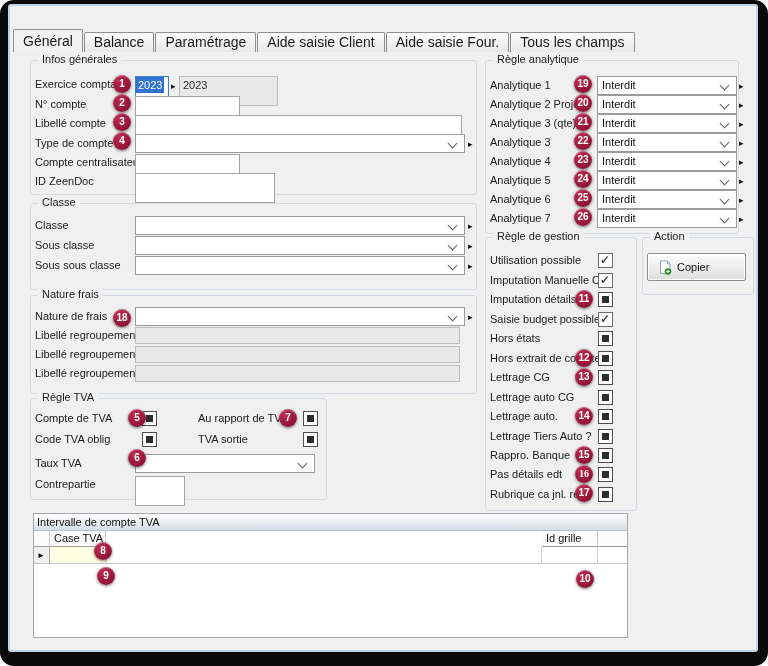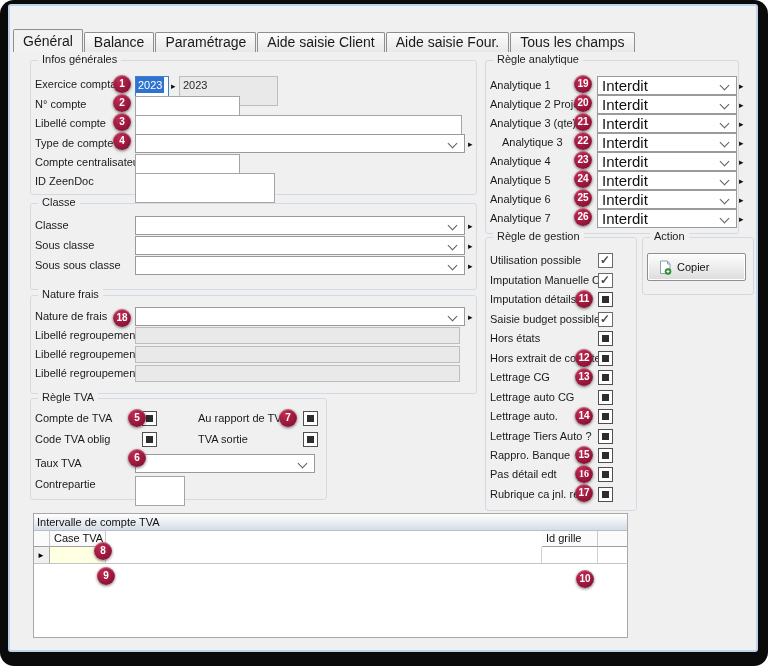--- a/index.html
+++ b/index.html
@@ -25,21 +25,21 @@
   .grp-title{position:absolute;top:-8px;left:7px;background:#f0f0f0;padding:0 4px;
              font-size:11px;color:#1c1c1c;white-space:nowrap;}
   .lbl{position:absolute;font-size:11px;color:#1a1a1a;white-space:nowrap;}
   .txt{position:absolute;height:30px;background:#fff;border:1px solid #a5a5a5;box-sizing:border-box;
        font-size:11px;line-height:16px;padding:0 3px;color:#111;}
   .txt.dis{background:#e9e9e9;border-color:#bdbdbd;color:#2a2a2a;}
   .txt.sel{border:1px solid #3f81c9;padding:0;}
   .sel-inner{display:inline-block;height:16px;line-height:16px;background:#2f73d2;color:#fff;
              padding:0 2px;margin:0;font-size:11px;}
   .combo{position:absolute;height:19px;background:#fff;border:1px solid #9a9a9a;box-sizing:border-box;
-         font-size:15px;line-height:17px;padding:0 18px 0 4px;color:#111;}
+         font-size:11px;line-height:17px;padding:0 18px 0 4px;color:#111;}
   .combo::after{content:"";position:absolute;right:8px;top:5px;width:6px;height:6px;
          border-right:1.6px solid #5f5f5f;border-bottom:1.6px solid #5f5f5f;transform:rotate(45deg);}
   .lookup{position:absolute;width:8px;height:12px;font-size:9px;color:#111;line-height:12px;}
   .lookup::before{content:"▸";}
   .cb{position:absolute;width:13px;height:13px;background:#fff;border:1px solid #6b6b6b;box-sizing:content-box;}
   .cb[data-state="indeterminate"]{border-color:#4f4f4f;}
   .cb[data-state="indeterminate"]::before{content:"";position:absolute;left:3px;top:3px;width:7px;height:7px;background:#2d2d2d;}
   .cb[data-state="checked"]::before{content:"✓";position:absolute;left:1px;top:-1px;font-size:12px;color:#4a4a4a;font-weight:bold;}
   
   .badge{position:absolute;width:18px;height:18px;border-radius:50%;z-index:60;
@@ -152,21 +152,21 @@
     </div>
     <span class="lbl" style="left:480px;top:73px;">Analytique 1</span>
     <div class="combo" style="left:587px;top:70px;width:140px;">Interdit</div>
     <span class="lookup" style="left:729px;top:74px;"></span>
     <span class="lbl" style="left:480px;top:92px;">Analytique 2 Projet</span>
     <div class="combo" style="left:587px;top:89px;width:140px;">Interdit</div>
     <span class="lookup" style="left:729px;top:93px;"></span>
     <span class="lbl" style="left:480px;top:111px;">Analytique 3 (qte)</span>
     <div class="combo" style="left:587px;top:108px;width:140px;">Interdit</div>
     <span class="lookup" style="left:729px;top:112px;"></span>
-    <span class="lbl" style="left:492px;top:130px;">Analytique 3</span>
+    <span class="lbl" style="left:480px;top:130px;">Analytique 3</span>
     <div class="combo" style="left:587px;top:127px;width:140px;">Interdit</div>
     <span class="lookup" style="left:729px;top:131px;"></span>
     <span class="lbl" style="left:480px;top:149px;">Analytique 4</span>
     <div class="combo" style="left:587px;top:146px;width:140px;">Interdit</div>
     <span class="lookup" style="left:729px;top:150px;"></span>
     <span class="lbl" style="left:480px;top:168px;">Analytique 5</span>
     <div class="combo" style="left:587px;top:165px;width:140px;">Interdit</div>
     <span class="lookup" style="left:729px;top:169px;"></span>
     <span class="lbl" style="left:480px;top:187px;">Analytique 6</span>
     <div class="combo" style="left:587px;top:184px;width:140px;">Interdit</div>
@@ -193,21 +193,21 @@
     <span class="lbl" style="left:480px;top:365px;">Lettrage CG</span>
     <span class="cb" style="left:588px;top:364px;" data-state="indeterminate"></span>
     <span class="lbl" style="left:480px;top:385px;">Lettrage auto CG</span>
     <span class="cb" style="left:588px;top:384px;" data-state="indeterminate"></span>
     <span class="lbl" style="left:480px;top:404px;">Lettrage auto.</span>
     <span class="cb" style="left:588px;top:403px;" data-state="indeterminate"></span>
     <span class="lbl" style="left:480px;top:424px;">Lettrage Tiers Auto ?</span>
     <span class="cb" style="left:588px;top:423px;" data-state="indeterminate"></span>
     <span class="lbl" style="left:480px;top:443px;">Rappro. Banque</span>
     <span class="cb" style="left:588px;top:442px;" data-state="indeterminate"></span>
-    <span class="lbl" style="left:480px;top:462px;">Pas détail edt</span>
+    <span class="lbl" style="left:480px;top:462px;">Pas détails edt</span>
     <span class="cb" style="left:588px;top:461px;" data-state="indeterminate"></span>
     <span class="lbl" style="left:480px;top:482px;">Rubrique ca jnl. rep.</span>
     <span class="cb" style="left:588px;top:481px;" data-state="indeterminate"></span>
 
     <div class="grp" style="left:632px;top:231px;width:110px;height:56px;">
       <span class="grp-title">Action</span>
     </div>
     <div class="btn" style="left:637px;top:247px;width:99px;height:28px;box-sizing:border-box;">
       <span style="display:inline-flex;">
         <svg width="14" height="15" viewBox="0 0 14 15">

